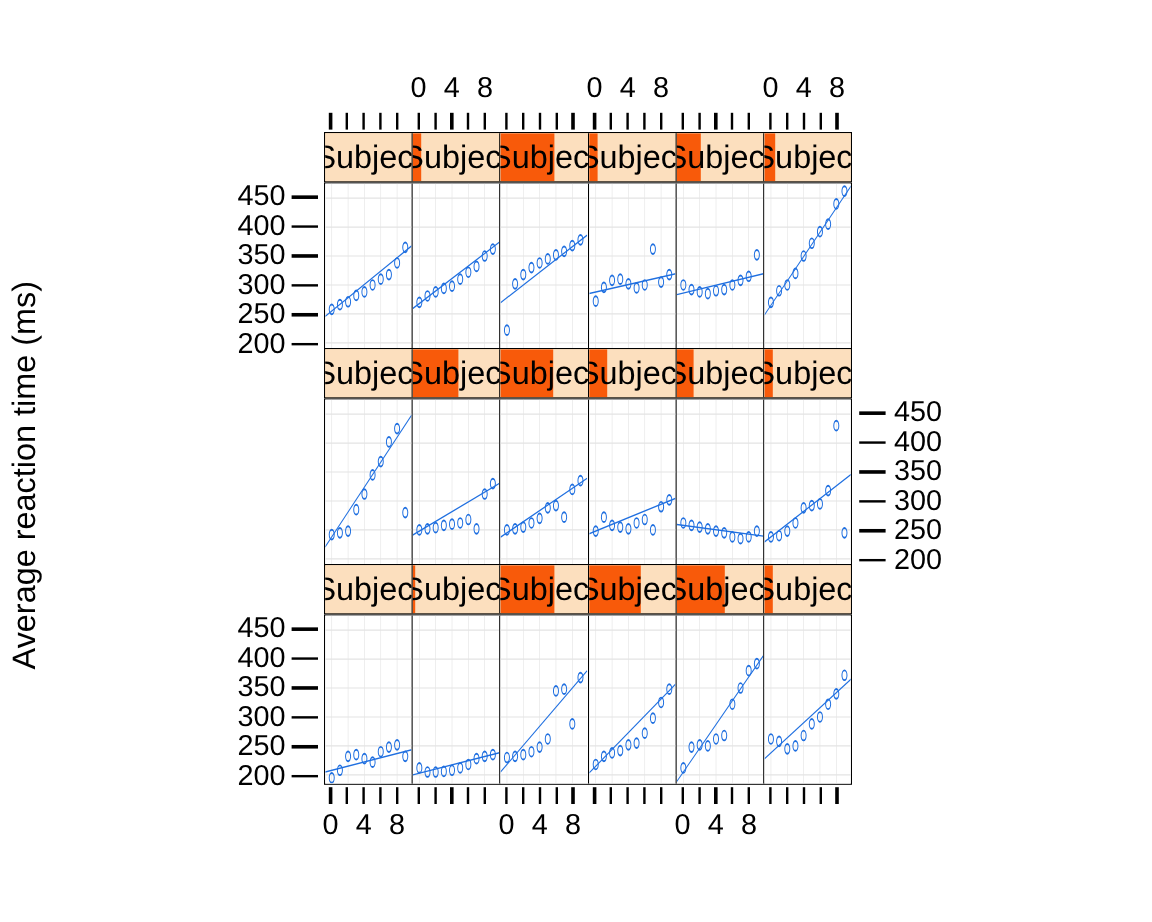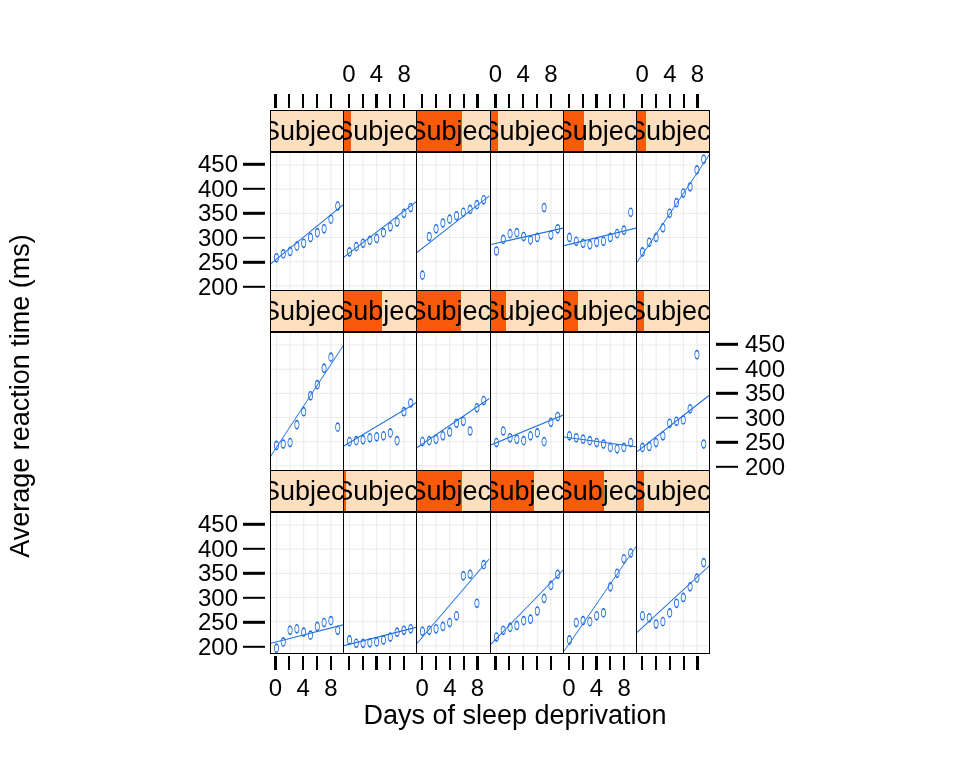--- a/index.html
+++ b/index.html
@@ -112,23 +112,20 @@
 </style>
 </head>
 <body>
 
 <div id="figure">
 
   <div id="ylab">
     <span id="ylab-inner">Average reaction time (ms)</span>
   </div>
 
-  <div id="xlab">
-    <span id="xlab-inner">Days of sleep deprivation</span>
-  </div>
 
   <div id="plotarea">
       <div class="tickrail" style="top: -16px;">
         <i style="left: 4.43px;"></i>
         <i style="left: 18.27px;"></i>
         <i style="left: 32.11px;"></i>
         <i style="left: 45.94px;"></i>
         <i style="left: 59.78px;"></i>
         <i style="left: 77.77px;"></i>
         <i style="left: 91.6px;"></i>

